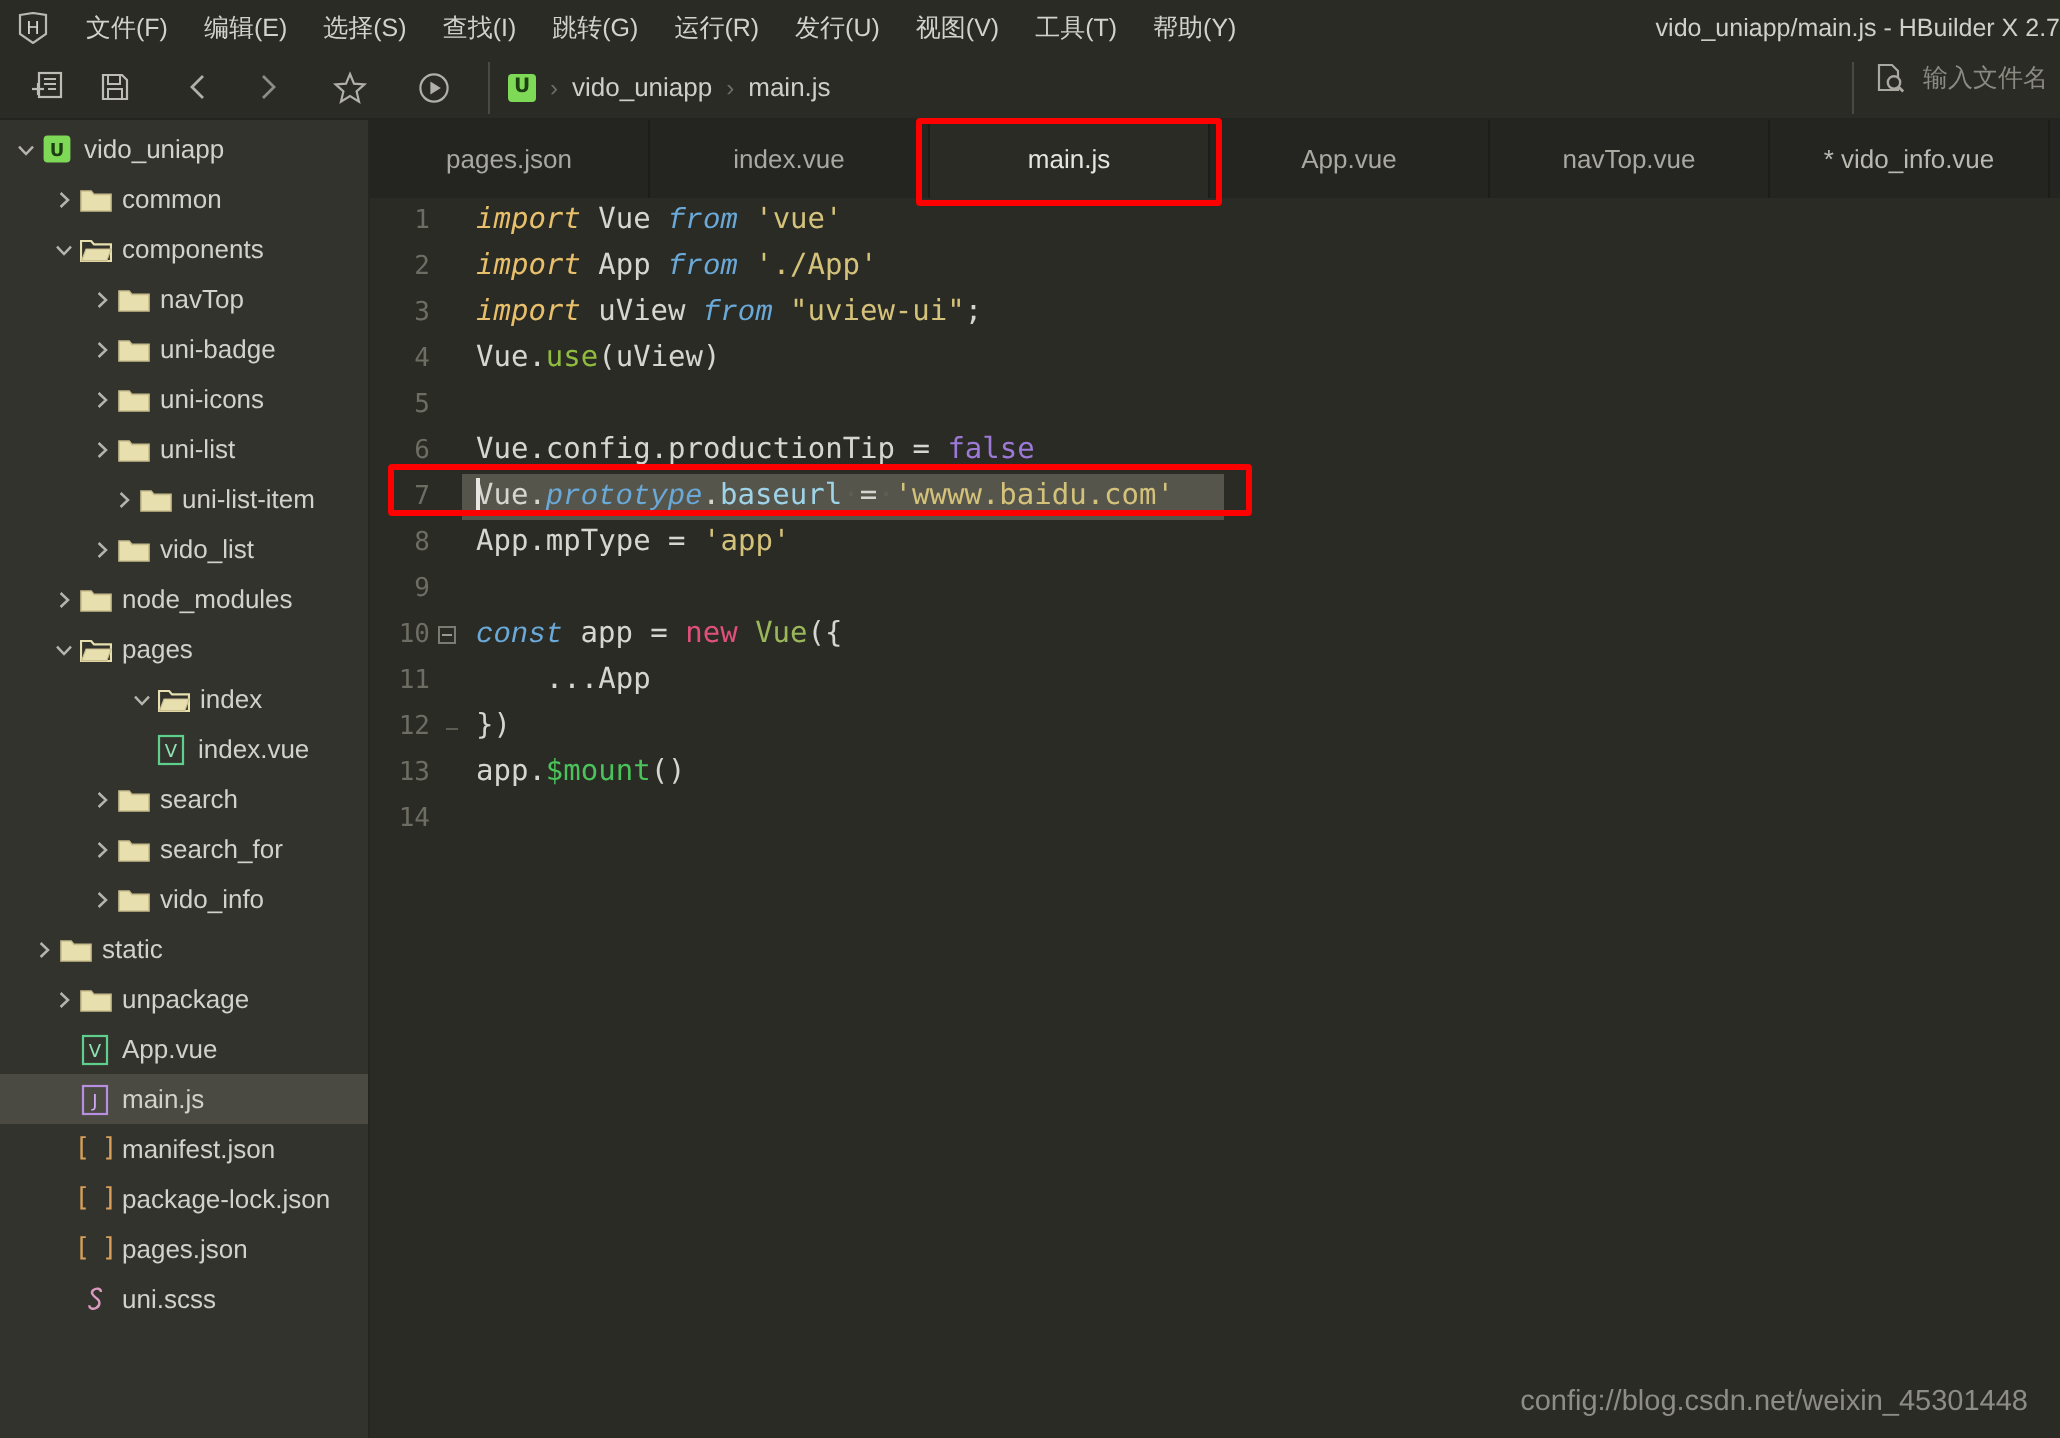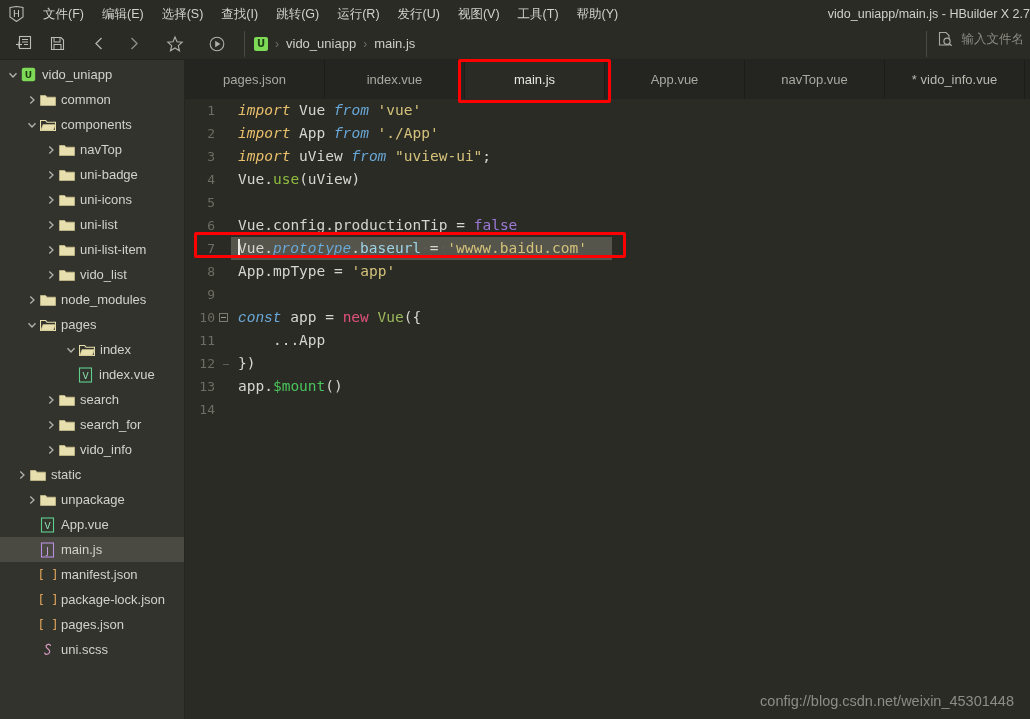--- a/index.html
+++ b/index.html
@@ -534,21 +534,21 @@
               <polyline points="3.3,1.5 7,5 3.3,8.5" fill="none" stroke="#b5b5ad" stroke-width="1.25"></polyline>
             </svg>
           </span>
           <span class="ficon">
             <svg width="16" height="14" viewBox="0 0 16 14">
               <path d="M0.5 2.5 H5.6 L7 4.2 H15.5 V12.5 H0.5 Z" fill="#e8dfae" stroke="#c7bd8c" stroke-width="0.8"></path>
             </svg>
           </span>
           <span class="tree-label">uni-list</span>
         </div>
-        <div class="tree-row" style="padding-left: 44px;">
+        <div class="tree-row" style="padding-left: 55px;">
           <span class="twisty">
             <svg width="10" height="10" viewBox="0 0 10 10">
               <polyline points="3.3,1.5 7,5 3.3,8.5" fill="none" stroke="#b5b5ad" stroke-width="1.25"></polyline>
             </svg>
           </span>
           <span class="ficon">
             <svg width="16" height="14" viewBox="0 0 16 14">
               <path d="M0.5 2.5 H5.6 L7 4.2 H15.5 V12.5 H0.5 Z" fill="#e8dfae" stroke="#c7bd8c" stroke-width="0.8"></path>
             </svg>
           </span>

